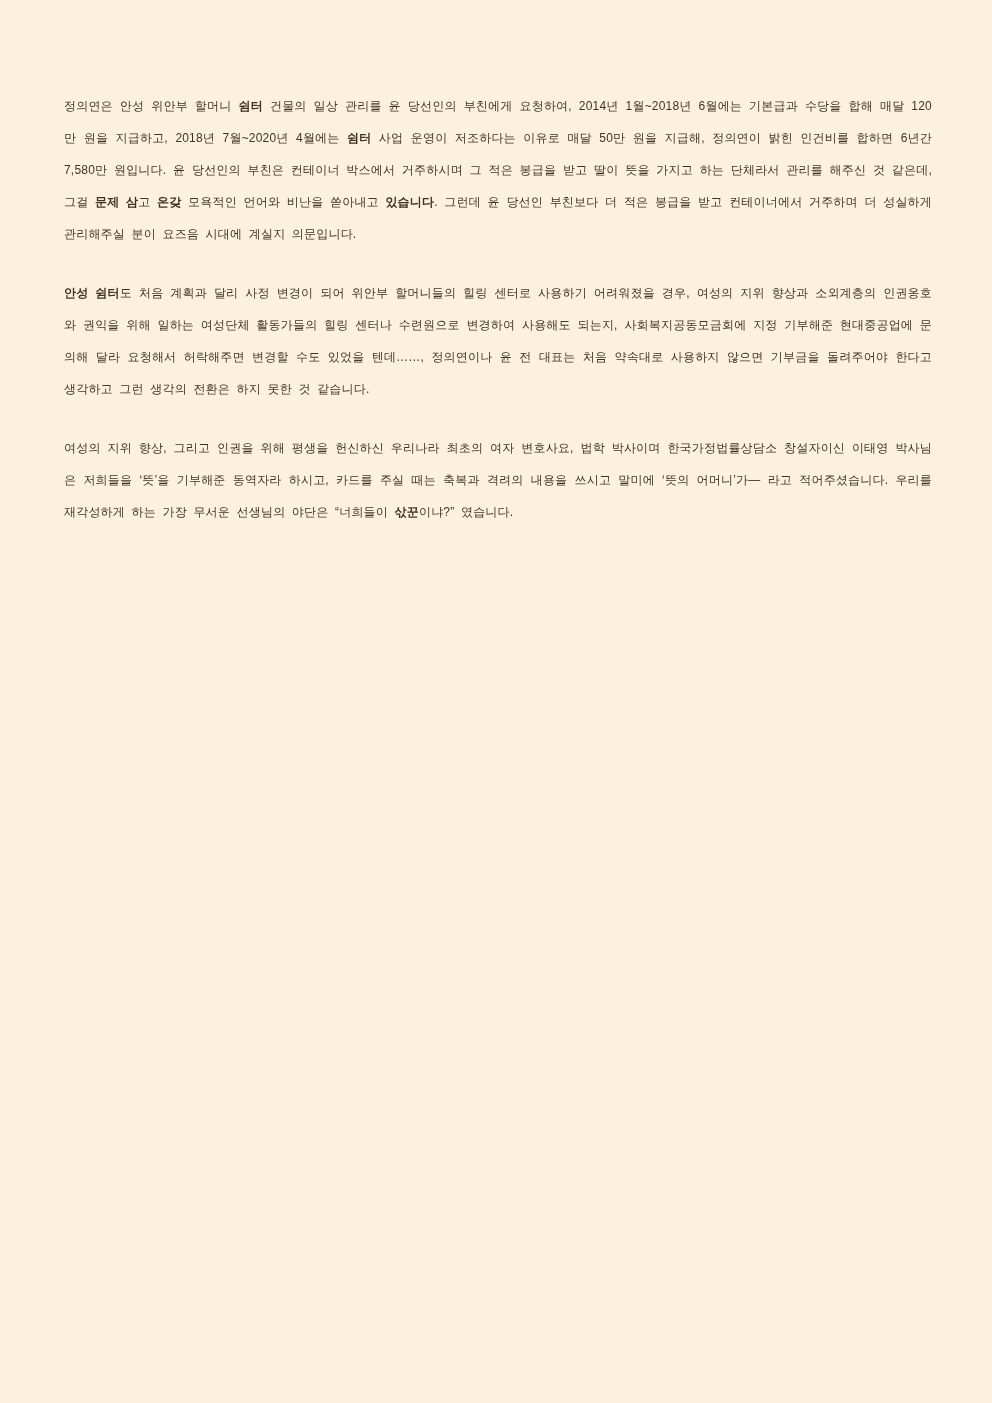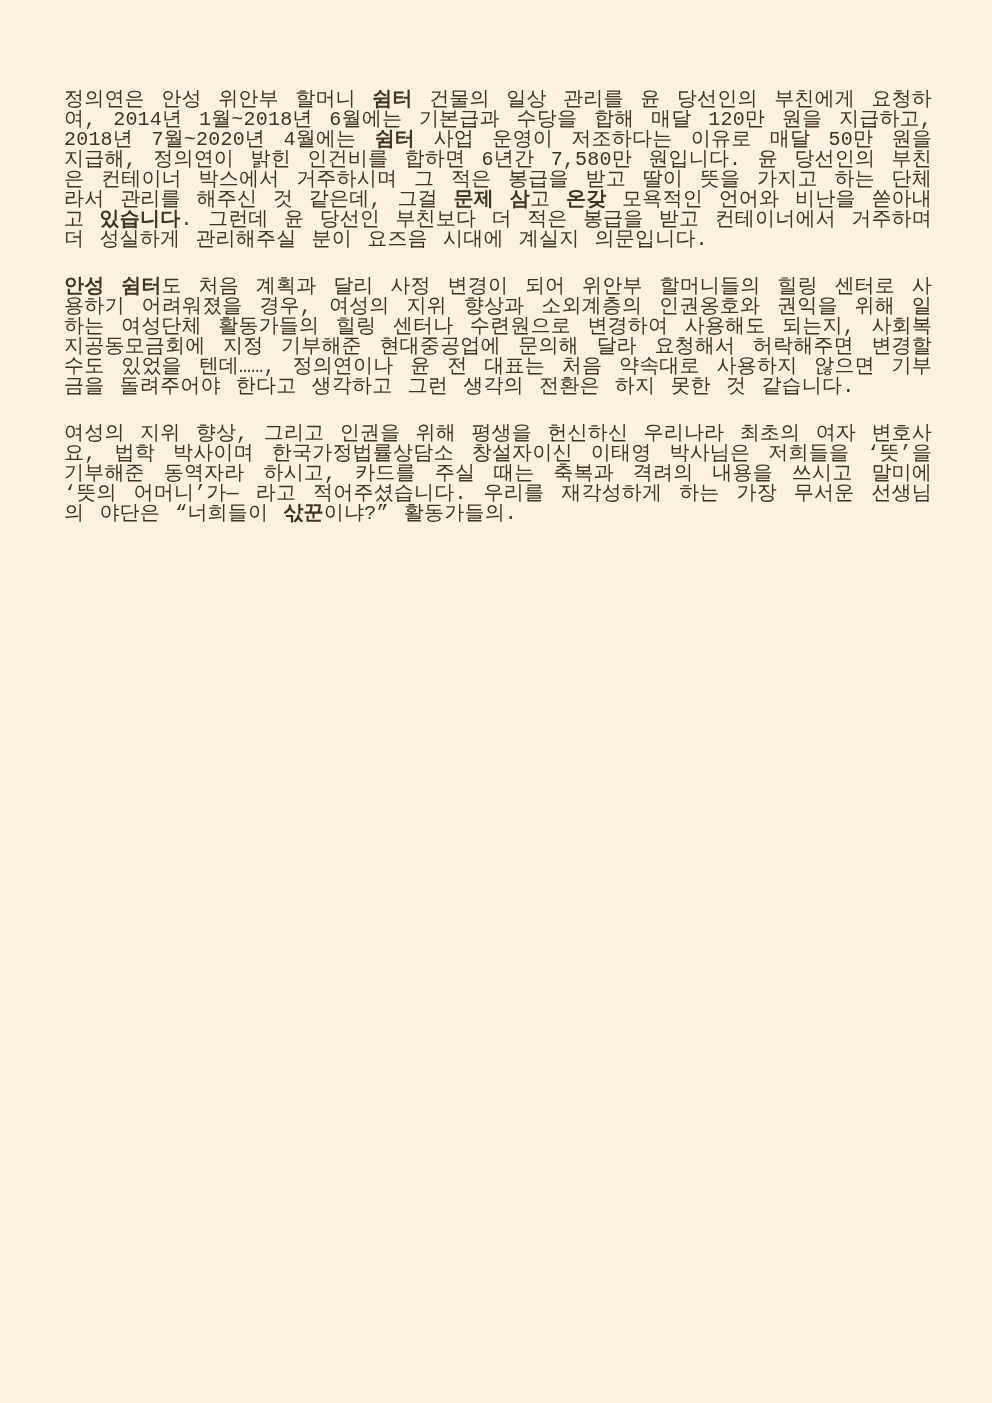--- a/index.html
+++ b/index.html
@@ -17,36 +17,35 @@
     background: var(--page-bg);
     overflow: hidden;
     font-family: "Liberation Sans", "DejaVu Sans", sans-serif;
   }
   .doc {
     position: absolute;
     left: 64px;
     top: 90px;
     width: 868px;
     color: var(--text-color);
-    font-size: 20px;
-    line-height: 20px;
+    font-size: 12px;
+    line-height: 32px;
     text-align: justify;
-    font-family: Liberation Mono, monospace;
   }
   .doc p.para {
     margin: 0 0 27px 0;
     word-spacing: 3px;
     letter-spacing: 0.2px;
   }
   .doc .run-bold {
     font-weight: bold;
   }
 </style>
 </head>
 <body>
 
 <div class="page">
   <div class="doc">
       <p class="para"><span class="run">정의연은 안성 위안부 할머니 </span><span class="run-bold">쉼터</span><span class="run"> 건물의 일상 관리를 윤 당선인의 부친에게 요청하여, 2014년 1월~2018년 6월에는 기본급과 수당을 합해 매달 120만 원을 지급하고, 2018년 7월~2020년 4월에는 </span><span class="run-bold">쉼터</span><span class="run"> 사업 운영이 저조하다는 이유로 매달 50만 원을 지급해, 정의연이 밝힌 인건비를 합하면 6년간 7,580만 원입니다. 윤 당선인의 부친은 컨테이너 박스에서 거주하시며 그 적은 봉급을 받고 딸이 뜻을 가지고 하는 단체라서 관리를 해주신 것 같은데, 그걸 </span><span class="run-bold">문제 삼</span><span class="run">고 </span><span class="run-bold">온갖</span><span class="run"> 모욕적인 언어와 비난을 쏟아내고 </span><span class="run-bold">있습니다</span><span class="run">. 그런데 윤 당선인 부친보다 더 적은 봉급을 받고 컨테이너에서 거주하며 더 성실하게 관리해주실 분이 요즈음 시대에 계실지 의문입니다.</span></p>
       <p class="para"><span class="run-bold">안성 쉼터</span><span class="run">도 처음 계획과 달리 사정 변경이 되어 위안부 할머니들의 힐링 센터로 사용하기 어려워졌을 경우, 여성의 지위 향상과 소외계층의 인권옹호와 권익을 위해 일하는 여성단체 활동가들의 힐링 센터나 수련원으로 변경하여 사용해도 되는지, 사회복지공동모금회에 지정 기부해준 현대중공업에 문의해 달라 요청해서 허락해주면 변경할 수도 있었을 텐데……, 정의연이나 윤 전 대표는 처음 약속대로 사용하지 않으면 기부금을 돌려주어야 한다고 생각하고 그런 생각의 전환은 하지 못한 것 같습니다.</span></p>
-      <p class="para"><span class="run">여성의 지위 향상, 그리고 인권을 위해 평생을 헌신하신 우리나라 최초의 여자 변호사요, 법학 박사이며 한국가정법률상담소 창설자이신 이태영 박사님은 저희들을 ‘뜻’을 기부해준 동역자라 하시고, 카드를 주실 때는 축복과 격려의 내용을 쓰시고 말미에 ‘뜻의 어머니’가— 라고 적어주셨습니다. 우리를 재각성하게 하는 가장 무서운 선생님의 야단은 “너희들이 </span><span class="run-bold">삯꾼</span><span class="run">이냐?” 활동가들의.</span></p>
+      <p class="para"><span class="run">여성의 지위 향상, 그리고 인권을 위해 평생을 헌신하신 우리나라 최초의 여자 변호사요, 법학 박사이며 한국가정법률상담소 창설자이신 이태영 박사님은 저희들을 ‘뜻’을 기부해준 동역자라 하시고, 카드를 주실 때는 축복과 격려의 내용을 쓰시고 말미에 ‘뜻의 어머니’가— 라고 적어주셨습니다. 우리를 재각성하게 하는 가장 무서운 선생님의 야단은 “너희들이 </span><span class="run-bold">삯꾼</span><span class="run">이냐?” 였습니다.</span></p>
     </div>
 </div>
 
 </body></html>

